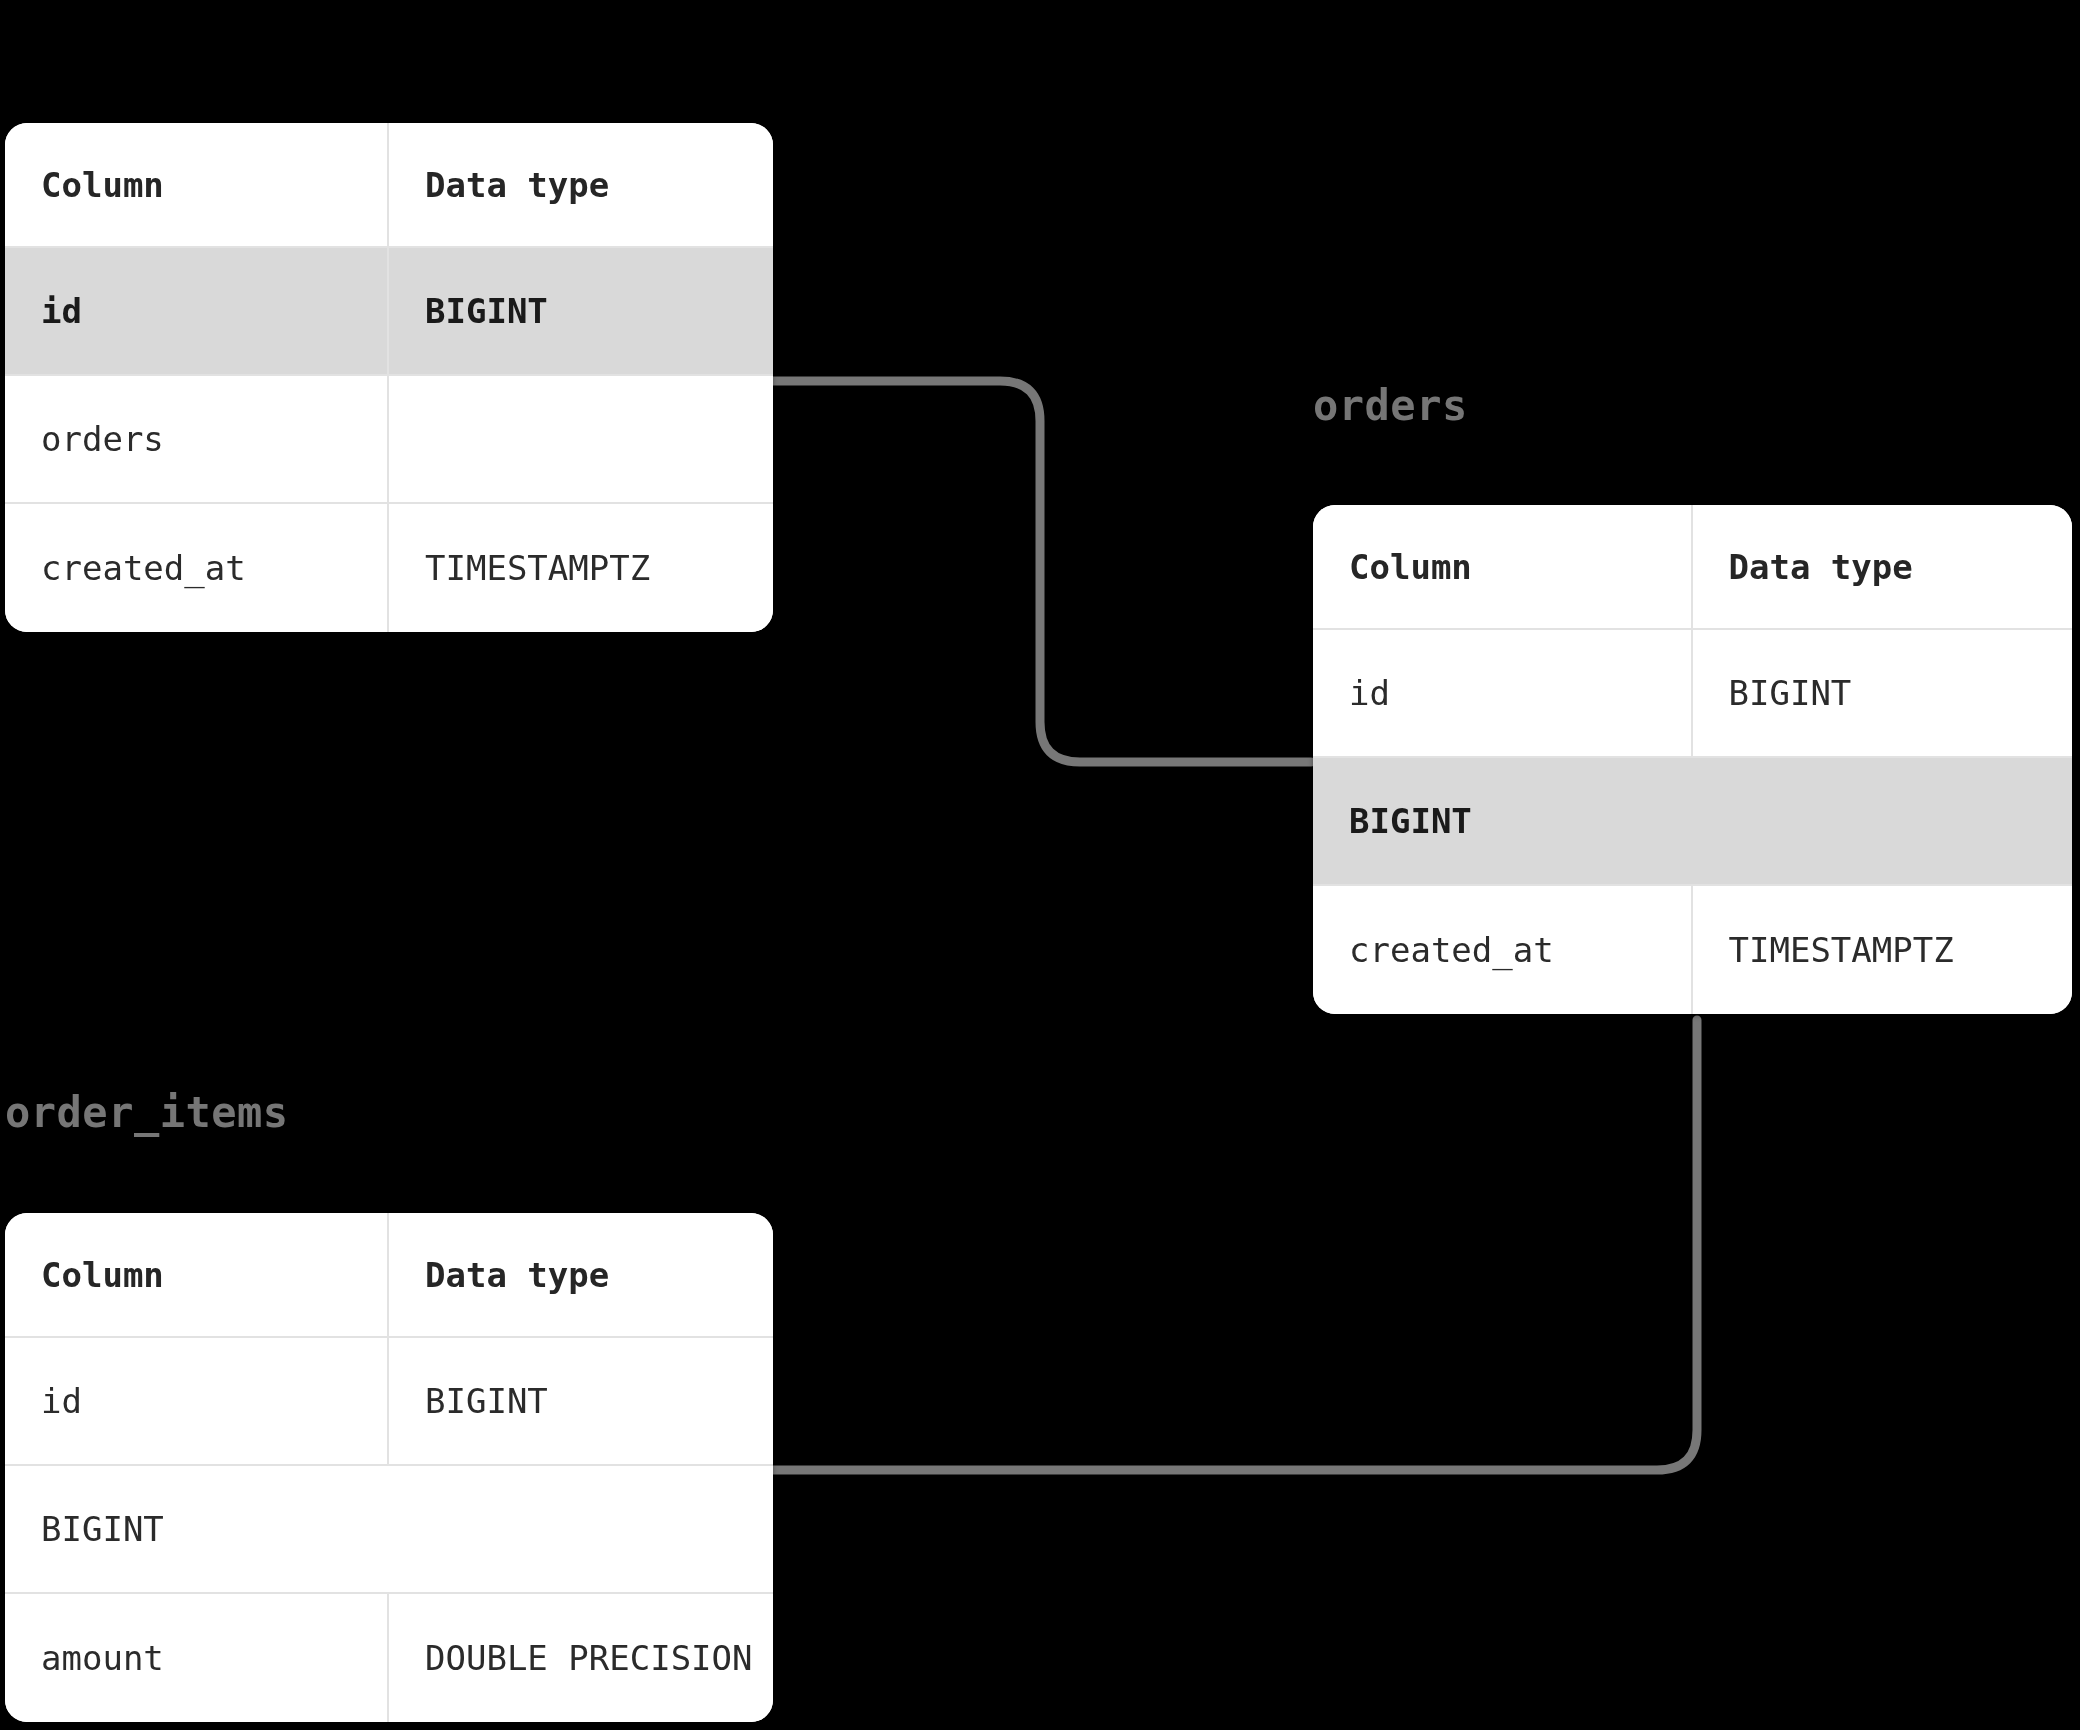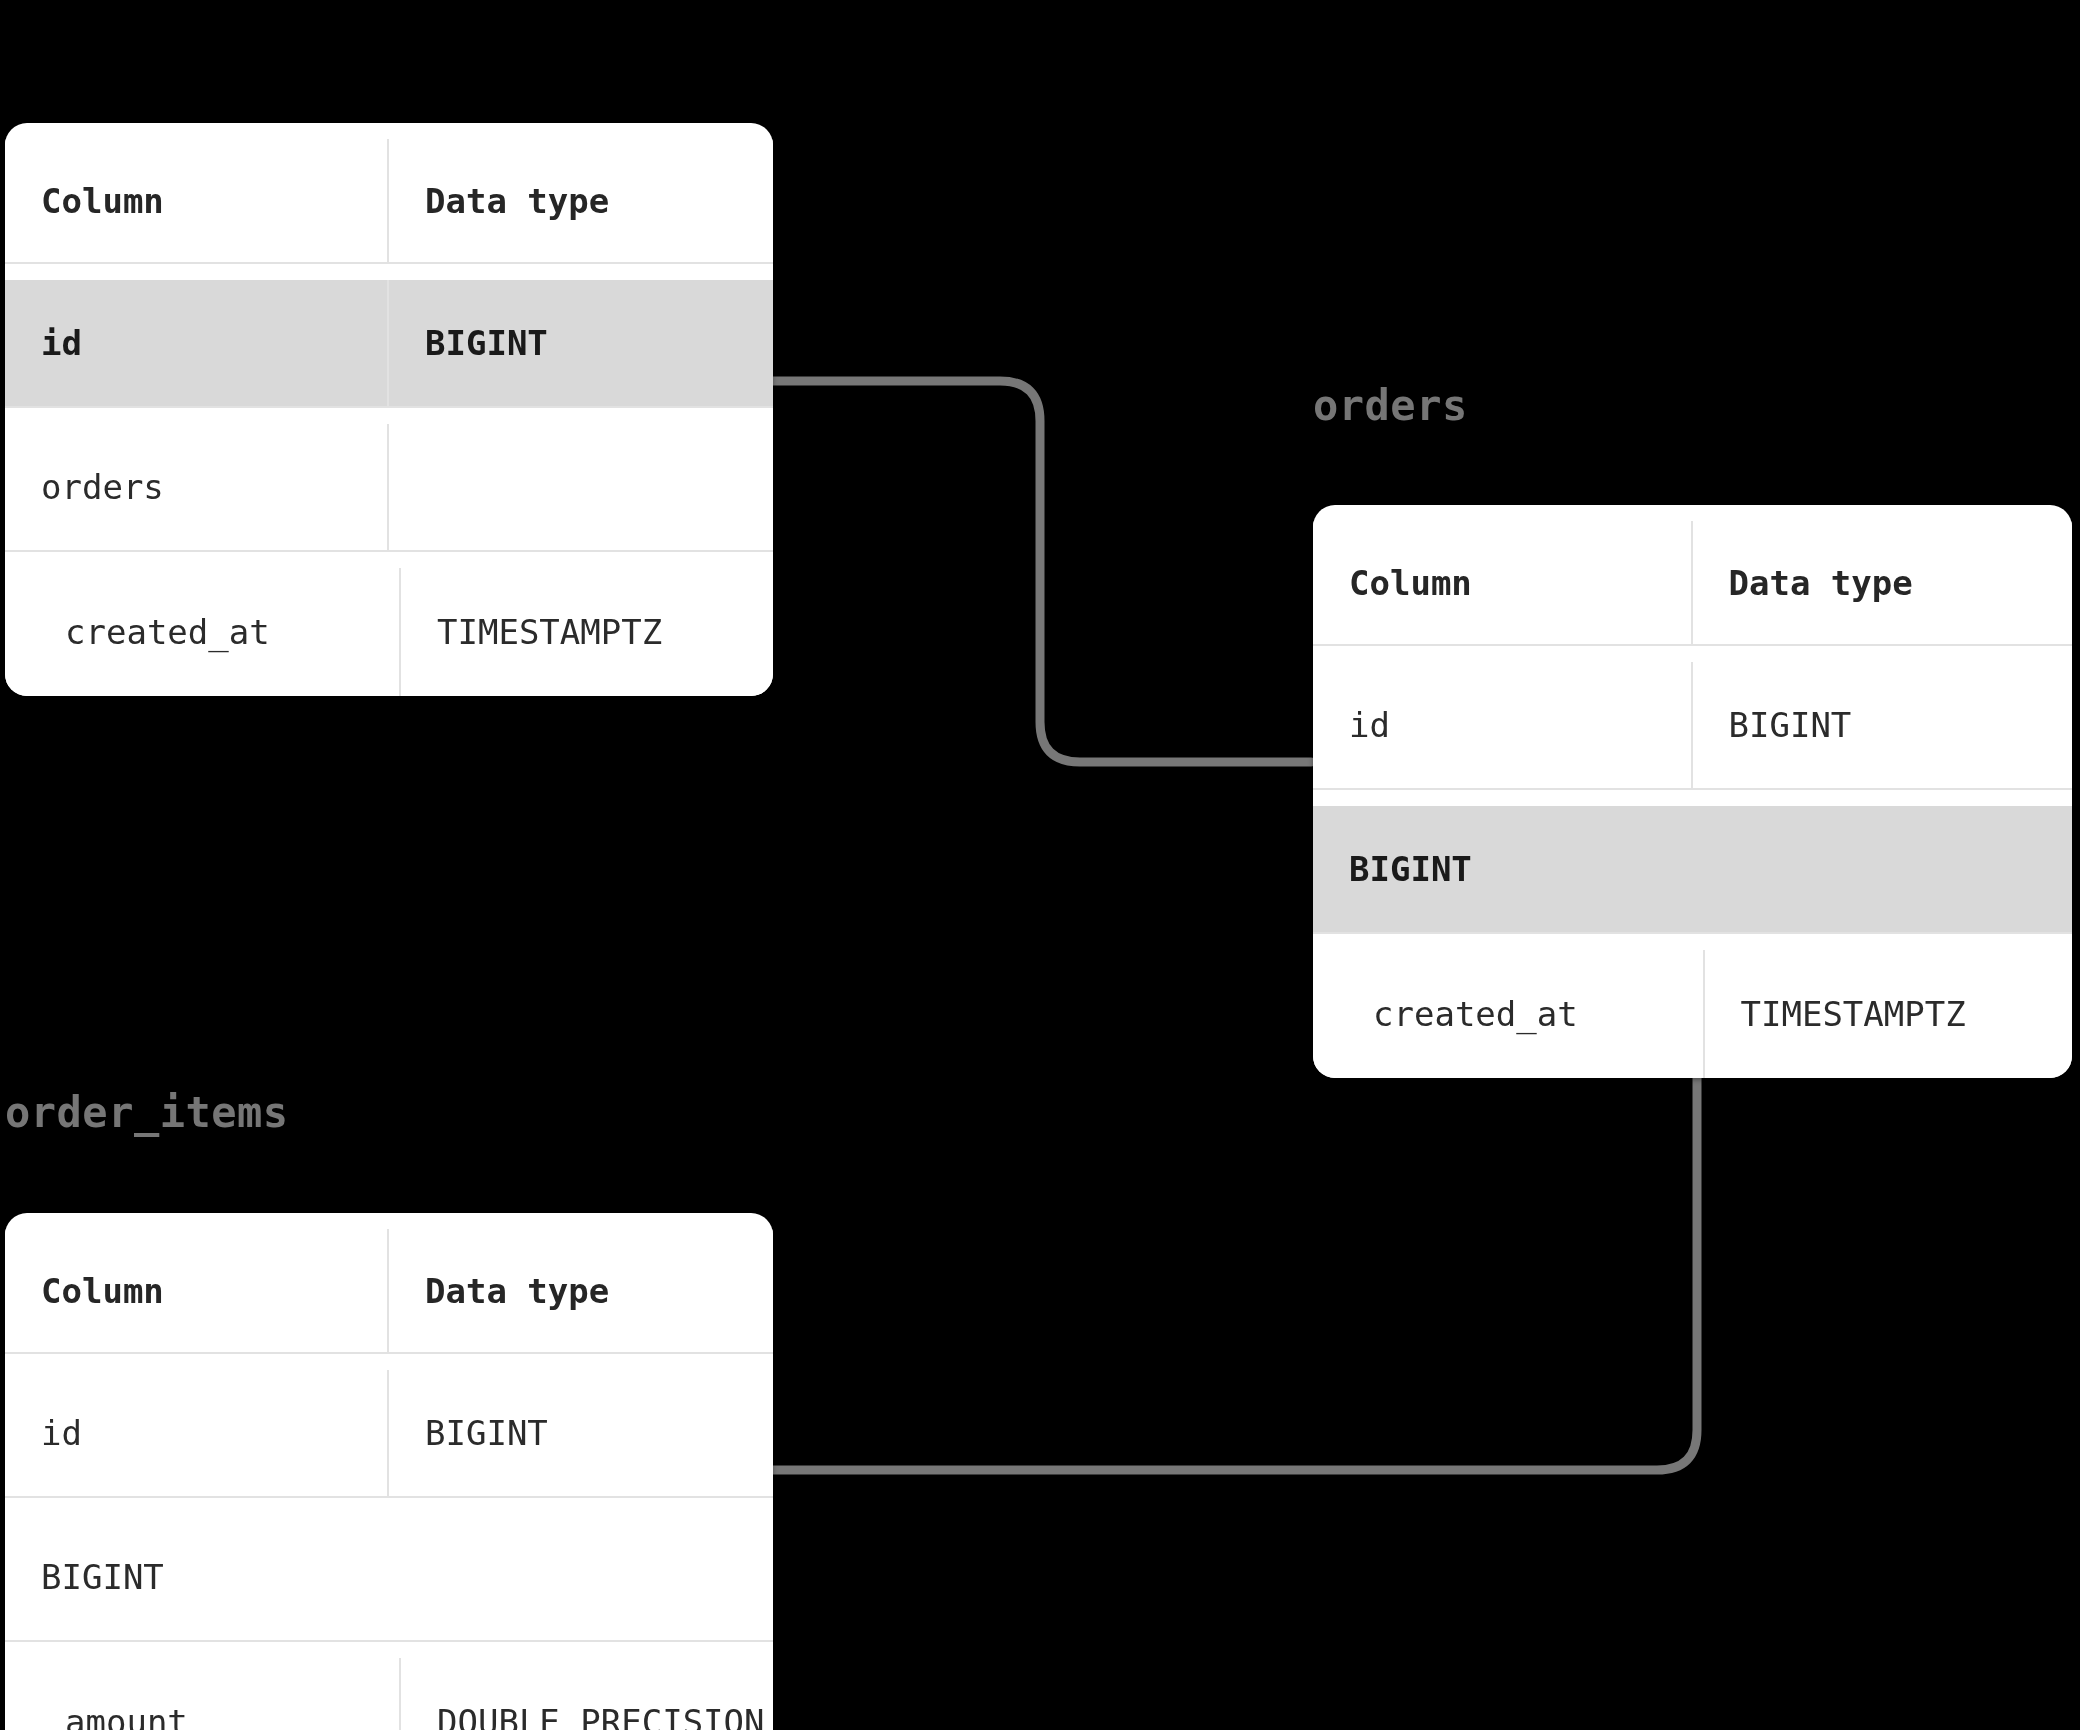--- a/index.html
+++ b/index.html
@@ -53,23 +53,22 @@
     border-radius: 22px;
     overflow: hidden;
     box-shadow: 0 2px 5px rgba(0,0,0,0.35);
   }
 
   .erow {
     display: flex;
     width: 100%;
     border-bottom: 2px solid #e2e2e2;
     background: #ffffff;
-    margin-top: 16px;
-  }
-  .erow:last-child { border-bottom: none; padding-left: 24px; }
+  }
+  .erow:last-child { border-bottom: none; }
 
   .erow.header .cell {
     font-weight: bold;
     color: #262626;
   }
 
   .erow.highlight {
     background: #d9d9d9;
   }
   .erow.highlight .cell {

